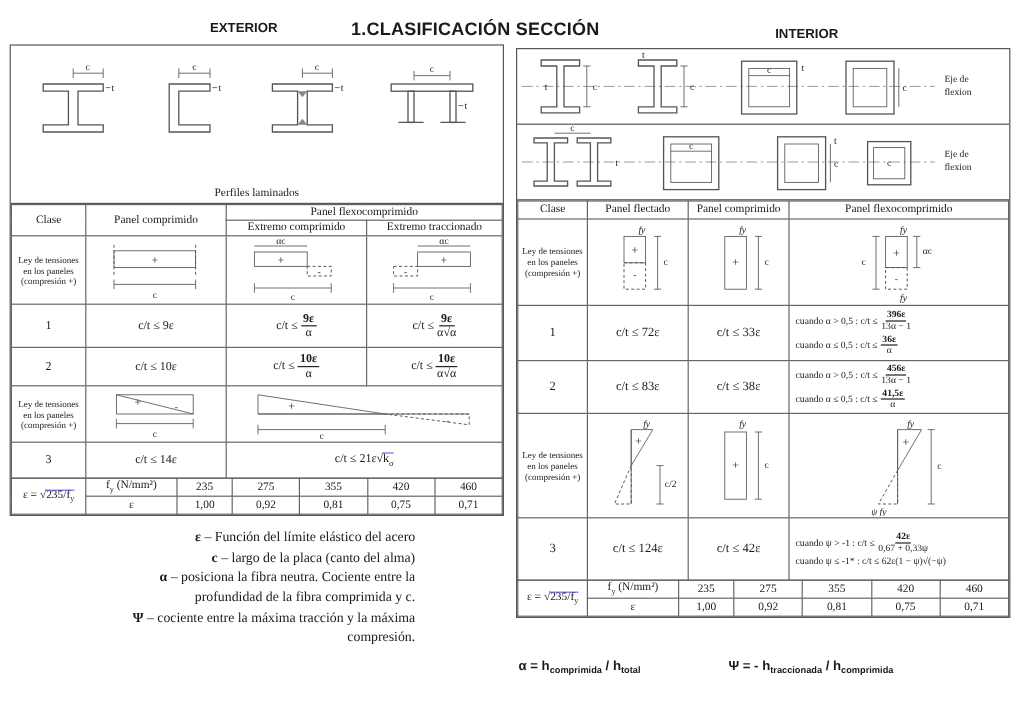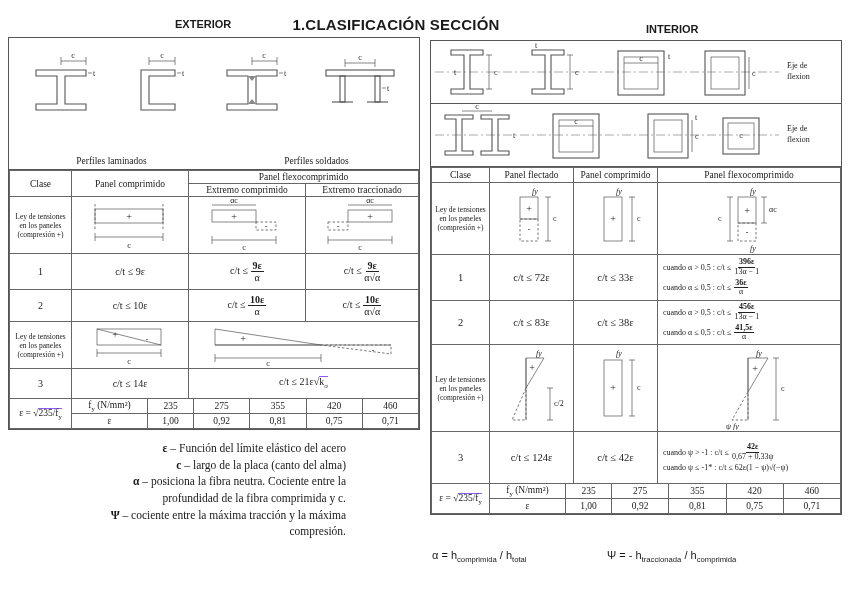--- a/index.html
+++ b/index.html
@@ -35,21 +35,21 @@
   .thin{stroke:#555;stroke-width:.7;fill:none;}
   .dash{stroke:#555;stroke-width:.8;fill:none;stroke-dasharray:2.5 2;}
   .axis{stroke:#888;stroke-width:.7;fill:none;stroke-dasharray:9 3 2 3;}
 
   .cond{display:flex;align-items:center;justify-content:flex-start;gap:3px;font-size:8px;padding:1px 3px;text-align:left;}
   .cond .frac{font-size:8px;}
   .cond .num{padding:0 1px;text-align:center;}
 
   #legend{position:absolute;left:96px;top:440px;width:250px;font-size:11.5px;line-height:1.45;text-align:right;}
   #legend .sym{font-weight:700;}
-  .bformula{position:absolute;font-family:"Liberation Sans",sans-serif;font-weight:400;font-size:11px;}
+  .bformula{position:absolute;font-family:"Liberation Sans",sans-serif;font-weight:700;font-size:11px;}
   #f-alpha{left:432px;top:549px;}
   #f-psi{left:607px;top:549px;}
   .eps-table td{font-size:9.5px;height:15px;}
 </style>
 </head>
 <body>
 
 <div class="hdr" id="page-title">1.CLASIFICACIÓN SECCIÓN</div>
 <div class="hdr" id="hdr-ext">EXTERIOR</div>
 <div class="hdr" id="hdr-int">INTERIOR</div>
@@ -95,21 +95,20 @@
       <line class="thin" x1="29" y1="17" x2="59" y2="17"></line>
       <line class="thin" x1="29" y1="13" x2="29" y2="21"></line>
       <line class="thin" x1="59" y1="13" x2="59" y2="21"></line>
       <text class="dim" x="44" y="14" text-anchor="middle">c</text>
       <line class="thin" x1="70" y1="42" x2="66" y2="42"></line>
       <text class="dim" x="71" y="45">t</text>
     </svg>
   </div>
   <div class="fig-labels">
     <span>Perfiles laminados</span>
-    <span>Perfiles soldados</span>
   </div>
 
   <table>
     <colgroup>
         <col style="width:62px">
         <col style="width:117px">
         <col style="width:117px">
         <col>
       </colgroup>
     <tbody>

